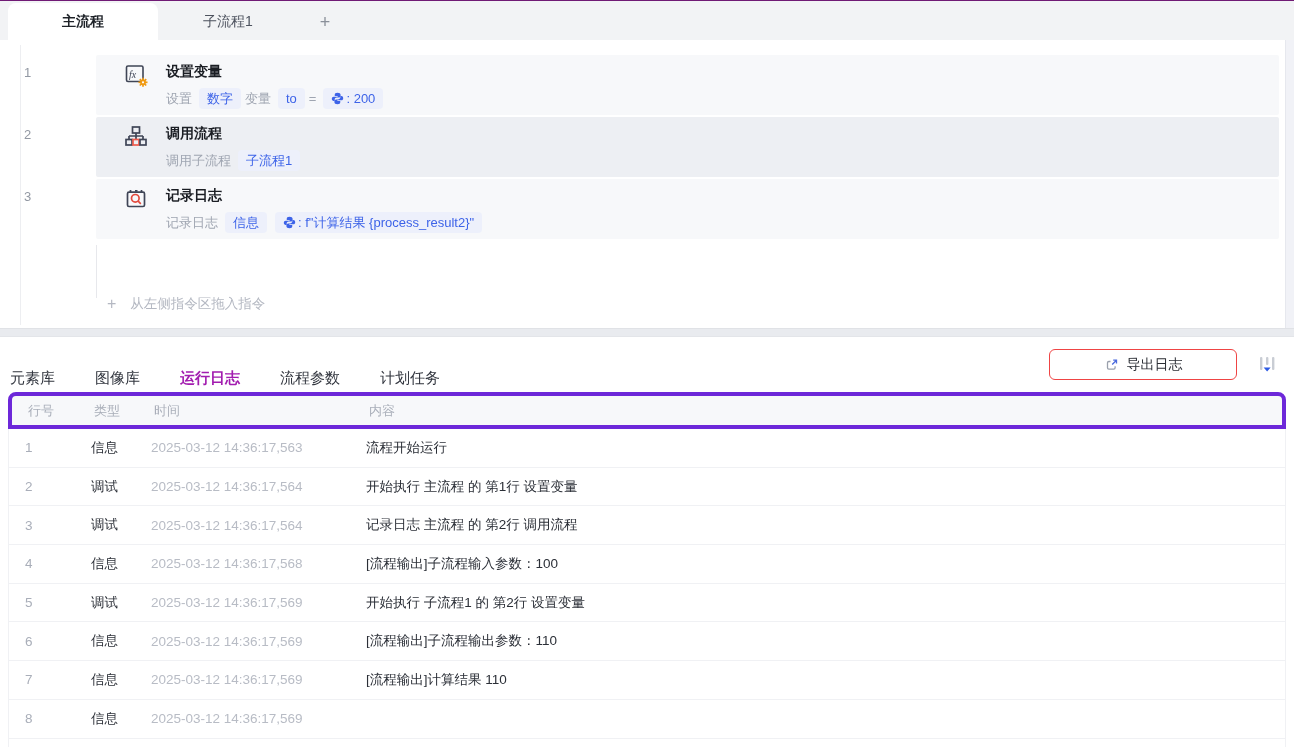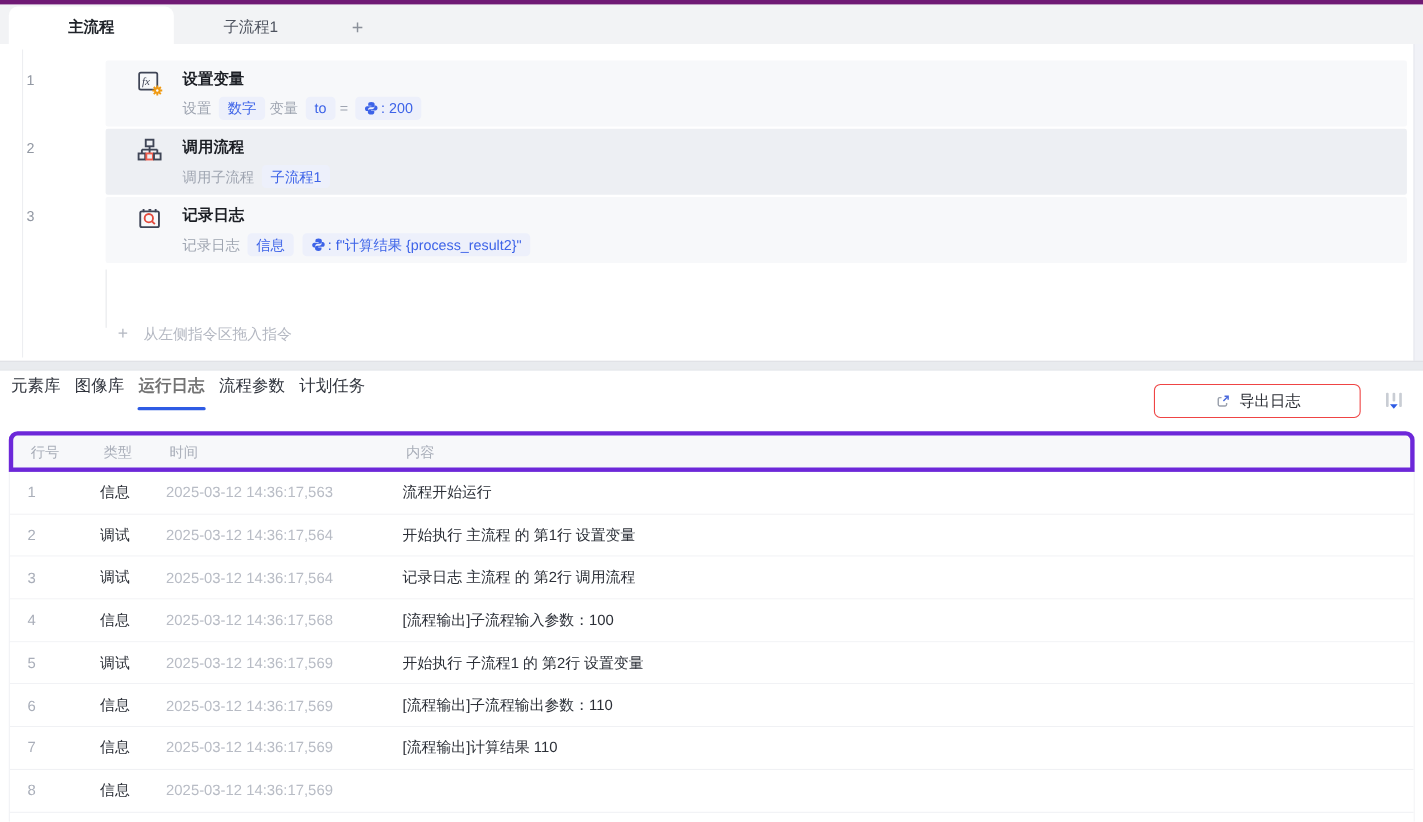--- a/index.html
+++ b/index.html
@@ -2,21 +2,21 @@
 <html><head>
 <meta charset="utf-8">
 <style>
   * { margin:0; padding:0; box-sizing:border-box; }
   html,body { background:#fff; }
   body { font-family:"Liberation Sans","DejaVu Sans",sans-serif; }
   #app { position:relative; width:1294px; height:747px; background:#fff; overflow:hidden; }
 
   
   .flowtabs { position:absolute; left:0; top:0; width:1294px; height:40px;
-              background:#f2f3f5; border-top:4px solid #701a75; }
+              background:#f2f3f5; border-top:1px solid #701a75; }
   .flowtab-active { position:absolute; left:8px; top:2px; width:150px; height:38px;
               background:#fff; border-radius:8px 8px 0 0; display:flex;
               align-items:center; justify-content:center;
               font-size:14px; font-weight:600; color:#1f2329; }
   .flowtab { position:absolute; left:158px; top:2px; width:140px; height:38px;
               display:flex; align-items:center; justify-content:center;
               font-size:14px; color:#4d525e; }
   .addtab { position:absolute; left:310px; top:6px; width:30px; height:30px;
               display:flex; align-items:center; justify-content:center;
               font-size:18px; color:#8b909a; }
@@ -46,23 +46,23 @@
                align-items:center; font-size:13.5px; color:#b4b8c2; }
   .drag-hint .plus { font-size:16px; margin-right:14px; color:#b4b8c2; }
   .indent-guide { position:absolute; left:96px; top:205px; width:1px; height:53px; background:#e7e8ec; }
 
   
   .splitter { position:absolute; left:0; top:328px; width:1294px; height:9px;
               background:#e9ebef; border-top:1px solid #e0e2e6; border-bottom:1px solid #e3e5e9; }
 
   
   .panel { position:absolute; left:0; top:337px; width:1294px; height:410px; background:#fff; }
-  .ptabs { position:absolute; left:10px; top:0; height:55px; display:flex; align-items:flex-start; gap:13px; }
+  .ptabs { position:absolute; left:10px; top:0; height:55px; display:flex; align-items:flex-end; gap:40px; }
   .ptab { position:relative; font-size:15px; color:#30343d; padding:4px 0; }
-  .ptab.active { font-weight:700; color:#737373; }
+  .ptab.active { font-weight:700; color:#a21caf; }
   .ptab.active .underline { position:absolute; left:-1px; right:-1px; bottom:-9px; height:3px;
                             background:#2e5be4; border-radius:2px; }
 
   .export-btn { position:absolute; left:1049px; top:12px; width:188px; height:31px;
                 background:#fff; border:1px solid #ef4444; border-radius:6px;
                 display:flex; align-items:center; justify-content:center; gap:7px;
                 font-size:14px; color:#2b2e35; }
   .filter-btn { position:absolute; left:1255px; top:16px; width:24px; height:24px;
                 display:flex; align-items:center; justify-content:center; }
 

